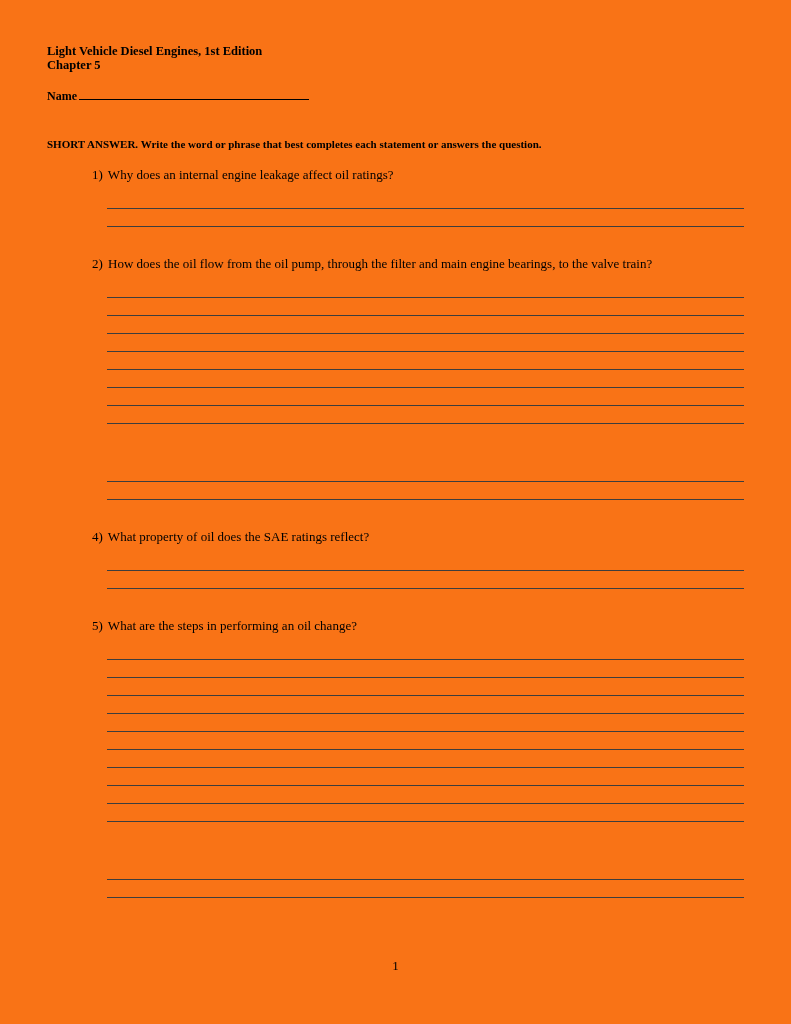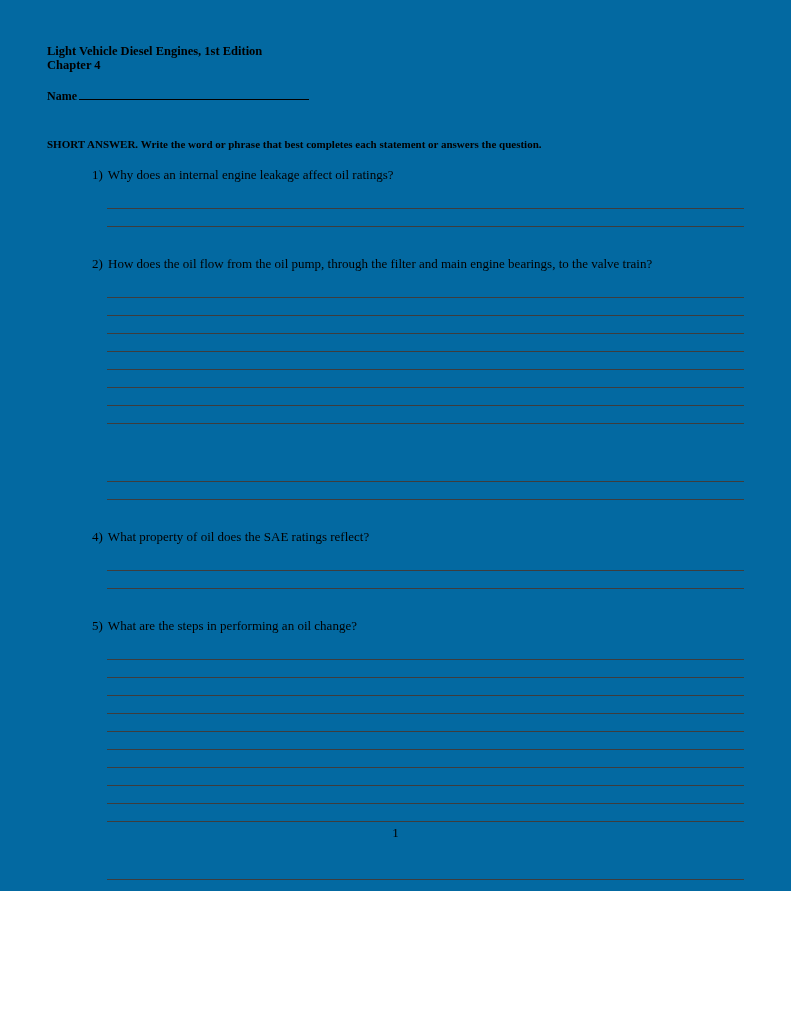--- a/index.html
+++ b/index.html
@@ -2,24 +2,24 @@
 <html><head>
 <meta charset="utf-8">
 <style>
   html, body {
     margin: 0;
     padding: 0;
     background: #ffffff;
   }
   .page {
     width: 791px;
-    height: 891px;
+    height: 1024px;
     box-sizing: border-box;
     padding: 44px 47px 0 47px;
-    background: #0369a1;
+    background: #f97316;
     color: #000000;
     font-family: "Liberation Serif", serif;
     position: relative;
     overflow: hidden;
   }
   .hdr-line {
     font-size: 12.5px;
     font-weight: bold;
     line-height: 14px;
   }
@@ -77,21 +77,21 @@
     font-size: 13px;
   }
 </style>
 </head>
 <body>
 
 <div class="page">
 
   <div>
     <div class="hdr-line">Light Vehicle Diesel Engines, 1st Edition</div>
-    <div class="hdr-line">Chapter 4</div>
+    <div class="hdr-line">Chapter 5</div>
   </div>
 
   <div class="name-row">
     <span>Name</span><span class="name-blank"></span>
   </div>
 
   <div class="instructions">
     <span>SHORT ANSWER.</span>
     <span>Write the word or phrase that best completes each statement or answers the question.</span>
   </div>

